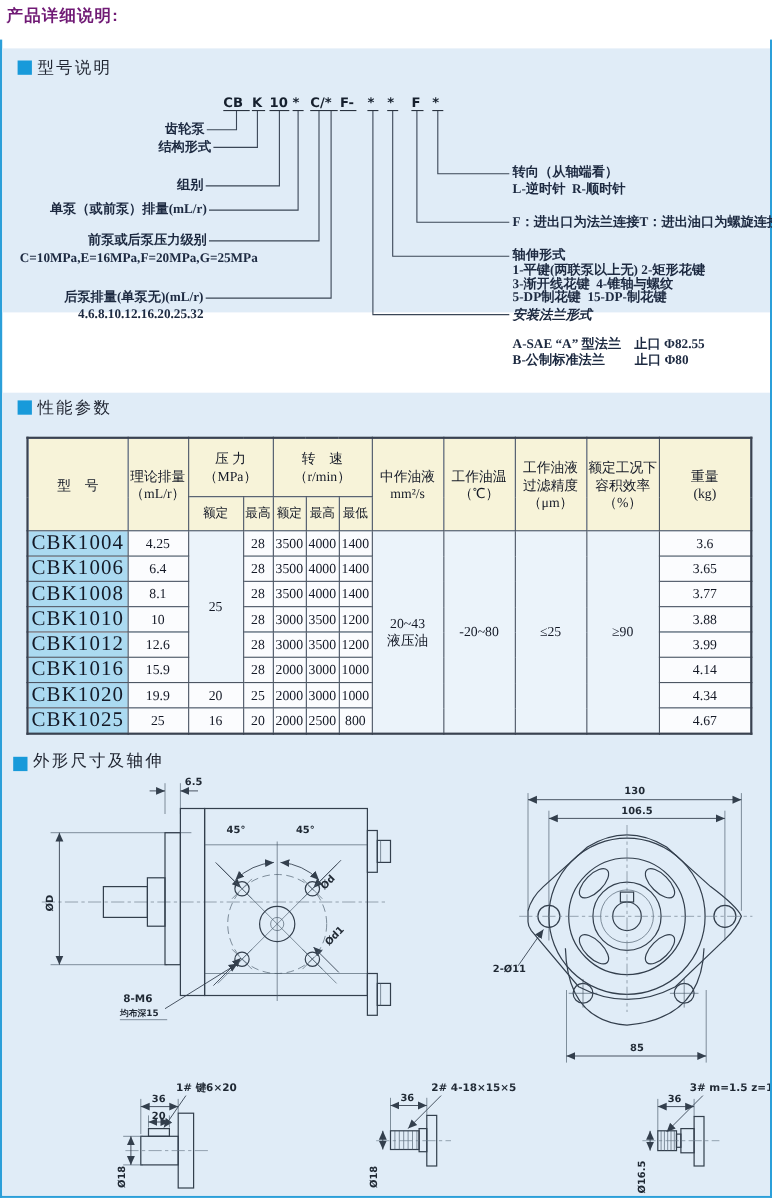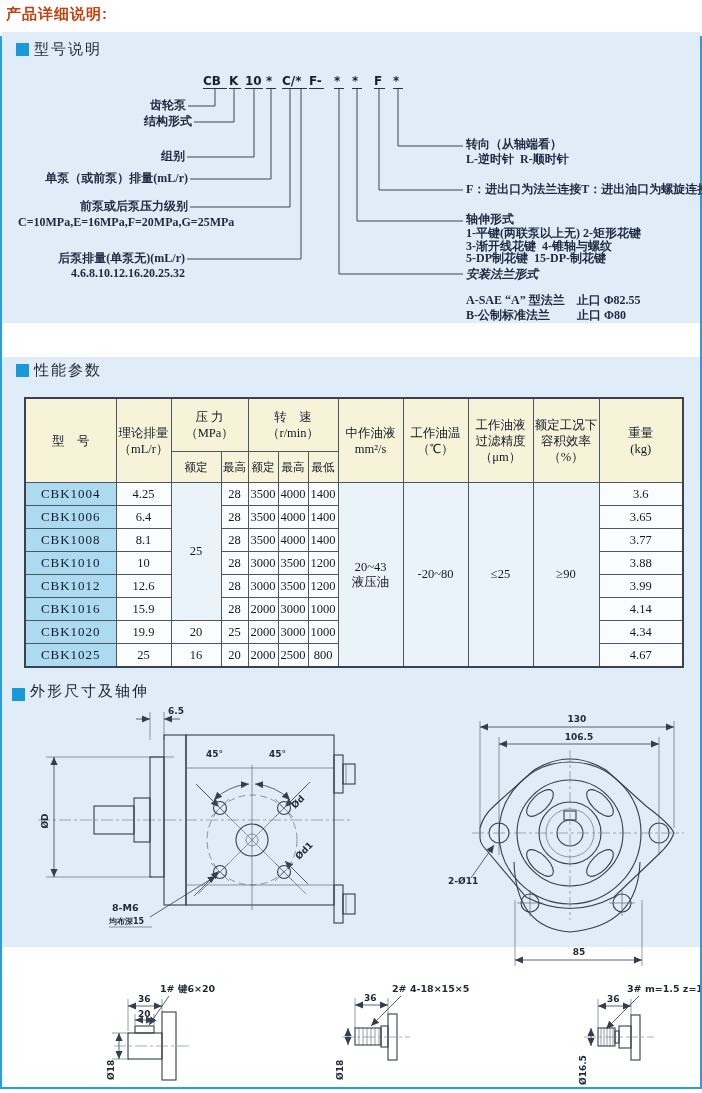--- a/index.html
+++ b/index.html
@@ -3,30 +3,30 @@
 <meta charset="utf-8">
 <style>
   html,body { margin:0; padding:0; }
   body {
     width:702px; height:1093px; position:relative; background:#ffffff;
     font-family:"Liberation Sans", sans-serif; overflow:hidden;
   }
   .page-title {
     position:absolute; left:6px; top:5px;
     font:bold 15px "Liberation Sans", sans-serif;
-    color:#c2410c; letter-spacing:1px; white-space:pre;
+    color:#701a75; letter-spacing:1px; white-space:pre;
   }
   .frame-edge { position:absolute; background:#2b9fd9; }
   .edge-left   { left:0;   top:36px;  width:2px;  height:1053px; }
   .edge-right  { left:700px;top:36px; width:2px;  height:1053px; }
   .edge-bottom { left:0;   top:1087px;width:702px;height:2px; }
 
   .panel { position:absolute; left:2px; width:698px; background:#e0ecf7; }
-  .panel1 { top:32px;  height:291px; }
-  .panel2 { top:357px; height:590px; }
+  .panel1 { top:44px;  height:240px; }
+  .panel2 { top:357px; height:730px; }
 
   .sec-head {
     position:absolute; display:flex; align-items:center; gap:5px;
     font-family:"Liberation Serif", serif; font-size:15px; color:#1f2430;
     letter-spacing:2px; white-space:pre;
   }
   .bullet { width:13px; height:13px; background:#189ada; flex:0 0 auto; }
 
   
   .code-seg {
@@ -50,21 +50,21 @@
     border:2px solid #3a4250;
   }
   .perf th, .perf td {
     border:1px solid #4d5663; padding:0; text-align:center;
     vertical-align:middle; overflow:hidden;
   }
   .perf th { background:#f7f3d9; font-weight:normal; font-size:12.5px; line-height:16px; }
   .perf tr.h1 th { height:52px; }
   .perf tr.h2 th { height:30px; font-size:11.5px; }
   .perf td { background:#fbfcfe; font-size:12.5px; height:22px; }
-  .perf td.model { background:#abdaf1; letter-spacing:1px; font-size:13px; }
+  .perf td.model { background:#abdaf1; letter-spacing:1px; font-size:19px; }
   .perf td.merged { background:#ebf3fa; line-height:15px; }
 
   
   svg.draw { position:absolute; left:0; top:345px; }
   .ln   { stroke:#333f4d; stroke-width:1.1; fill:none; }
   .thin { stroke:#4a5a6a; stroke-width:0.6; fill:none; }
   .dim  { stroke:#333f4d; stroke-width:0.8; fill:none; }
   .cl   { stroke:#6b7a8a; stroke-width:0.6; stroke-dasharray:12 3 3 3; fill:none; }
   .dimt { font:bold 9px  "DejaVu Sans", sans-serif; fill:#1f2833; }
   .ann  { font:bold 9.5px "DejaVu Sans", sans-serif; fill:#1f2833; }

